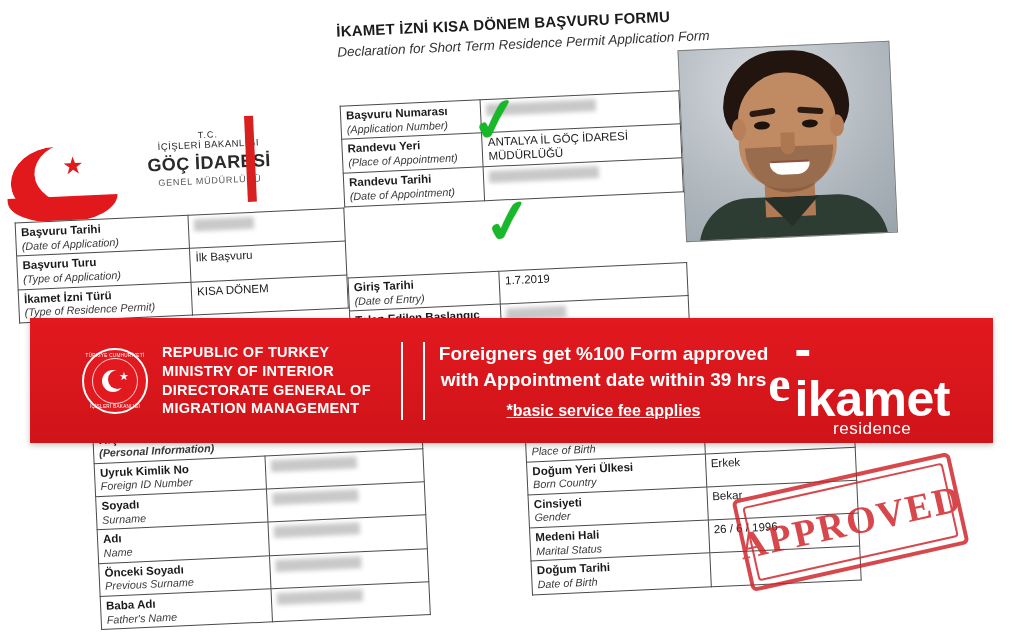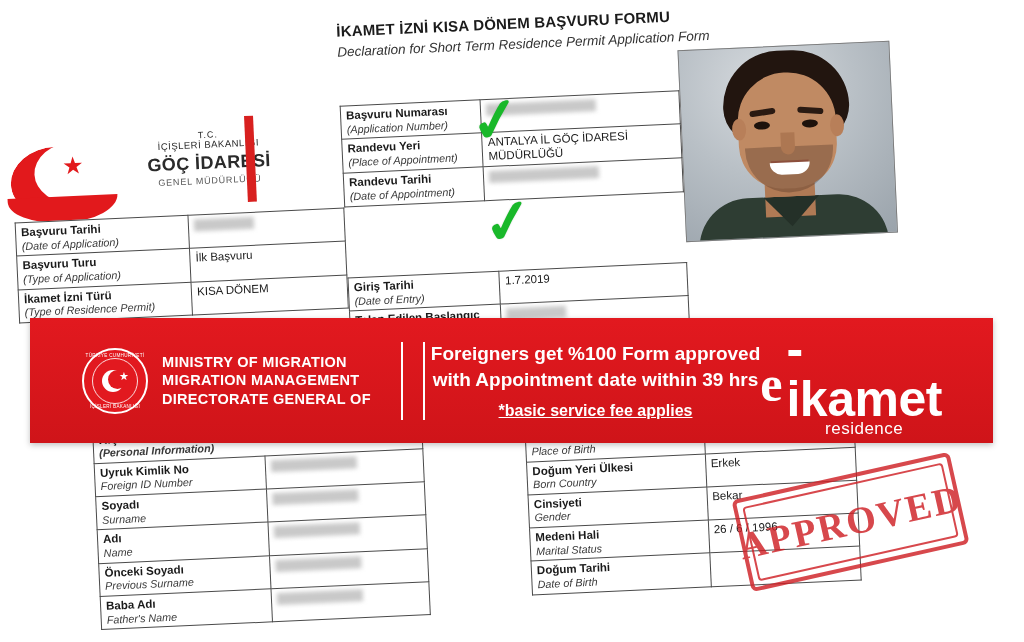--- a/index.html
+++ b/index.html
@@ -468,21 +468,21 @@
     width: 2px;
     height: 78px;
     background: #ffffff;
     margin: 0 0 0 0;
   }
 
   .banner-center {
     flex: 1;
     text-align: center;
     color: #ffffff;
-    padding-left: 6px;
+    padding-left: 14px;
   }
   .banner-line1, .banner-line2 {
     font-size: 19px;
     font-weight: bold;
     line-height: 1.35;
     white-space: nowrap;
   }
   .banner-note {
     margin-top: 10px;
     font-size: 16px;
@@ -753,23 +753,24 @@
         <div class="seal-txt-top">TÜRKİYE CUMHURİYETİ</div>
         <div class="seal-inner">
           <div class="seal-cres"></div>
           <div class="seal-cut"></div>
           <div class="seal-star">★</div>
         </div>
         <div class="seal-txt-bot">İÇİŞLERİ BAKANLIĞI</div>
       </div>
 
       <div class="ministry">
-        <div>MINISTRY OF MIGRATION</div>
+        <div>REPUBLIC OF TURKEY</div>
+        <div>MINISTRY OF INTERIOR</div>
+        <div>DIRECTORATE GENERAL OF</div>
         <div>MIGRATION MANAGEMENT</div>
-        <div>DIRECTORATE GENERAL OF</div>
       </div>
 
       <div class="divider"></div>
       <div class="divider2"></div>
     </div>
 
     <div class="banner-center">
       <div class="banner-line1">Foreigners get %100 Form approved</div>
       <div class="banner-line2">with Appointment date within 39 hrs</div>
       <div class="banner-note">*basic service fee applies</div>

